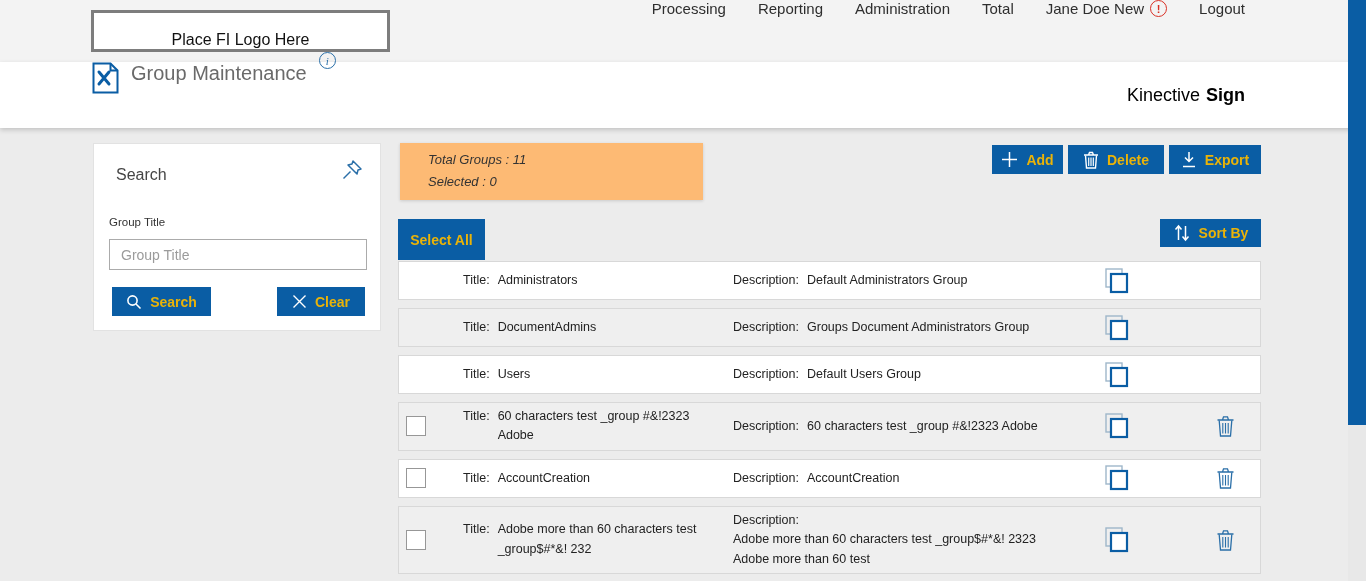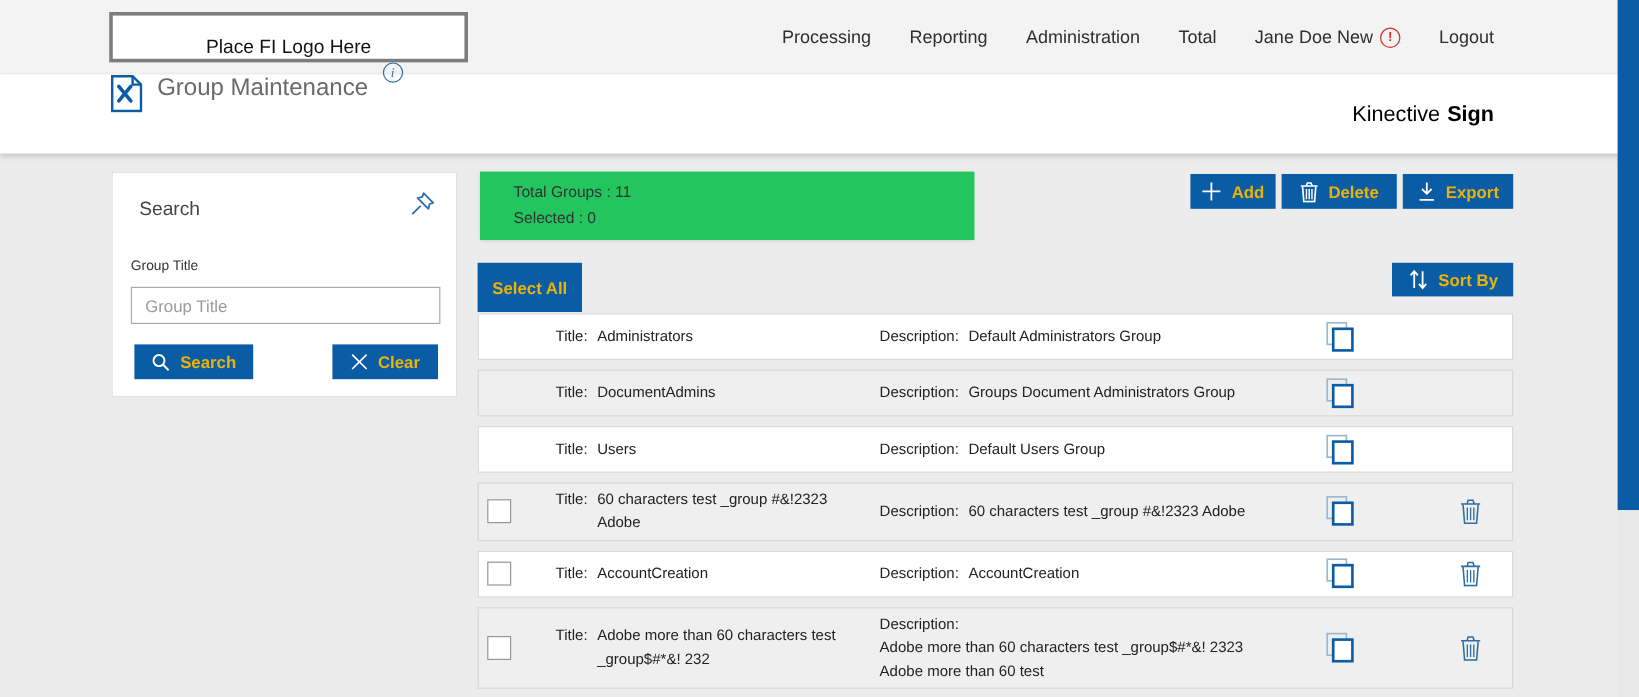--- a/index.html
+++ b/index.html
@@ -11,21 +11,21 @@
   }
 
   
   .topbar { position:absolute; left:0; top:0; width:1366px; height:62px; background:#f3f3f3; }
   .logo-box {
     position:absolute; left:91px; top:10px; width:299px; height:42px;
     background:#fff; border:3px solid #7d7d7d;
     display:flex; align-items:flex-end; justify-content:center;
     font-size:16px; color:#111;
   }
-  .nav { position:absolute; right:121px; top:0; height:62px; display:flex; align-items:center; gap:32px; }
+  .nav { position:absolute; right:121px; top:0; height:62px; display:flex; align-items:flex-start; gap:32px; }
   .nav-item { font-size:15px; color:#2e2e2e; cursor:pointer; white-space:nowrap; display:flex; align-items:center; gap:6px; }
   .alert-badge { width:17px; height:17px; border:1.6px solid #d93025; border-radius:50%;
     color:#d93025; font-size:11px; font-weight:bold; display:flex; align-items:center; justify-content:center; }
 
   
   .pagebar { position:absolute; left:0; top:62px; width:1366px; height:66px; background:#fff;
     box-shadow:0 2px 5px rgba(0,0,0,0.18); }
   .page-title-wrap { position:absolute; left:92px; top:0; height:66px; display:flex; align-items:flex-start; gap:12px; }
   .page-title { font-size:20px; color:#6a6a6a; }
   .info-badge { width:17px; height:17px; border:1.4px solid #2a6fa8; border-radius:50%;
@@ -49,23 +49,23 @@
     border:1px solid #ababab; font-size:14px; color:#333; padding:0 11px;
     font-family:"Liberation Sans", sans-serif; background:#fff; }
   .search-input::placeholder { color:#9b9b9b; }
   .btn { background:#0a5da4; color:#eab308; border:none; cursor:pointer;
     font-family:"Liberation Sans", sans-serif; font-weight:bold; font-size:14px;
     display:flex; align-items:center; justify-content:center; gap:8px; }
   .search-btn { position:absolute; left:18px; top:143px; width:99px; height:29px; }
   .clear-btn { position:absolute; left:183px; top:143px; width:88px; height:29px; }
 
   
-  .summary-box { position:absolute; left:400px; top:143px; width:412px; height:57px;
-    background:#22c55e; box-shadow:0 1px 3px rgba(0,0,0,0.15);
-    padding:9px 0 0 28px; font-size:13px; color:#333; }
+  .summary-box { position:absolute; left:400px; top:143px; width:303px; height:57px;
+    background:#fdba74; box-shadow:0 1px 3px rgba(0,0,0,0.15);
+    padding:9px 0 0 28px; font-size:13px; color:#333;font-style:italic; }
   .summary-box .line { margin-bottom:7px; }
 
   
   .add-btn    { position:absolute; left:992px;  top:145px; width:71px; height:29px; }
   .delete-btn { position:absolute; left:1068px; top:145px; width:96px; height:29px; }
   .export-btn { position:absolute; left:1169px; top:145px; width:92px; height:29px; }
   .select-all-btn { position:absolute; left:398px; top:219px; width:87px; height:41px; }
   .sort-btn { position:absolute; left:1160px; top:219px; width:101px; height:28px; }
 
   

